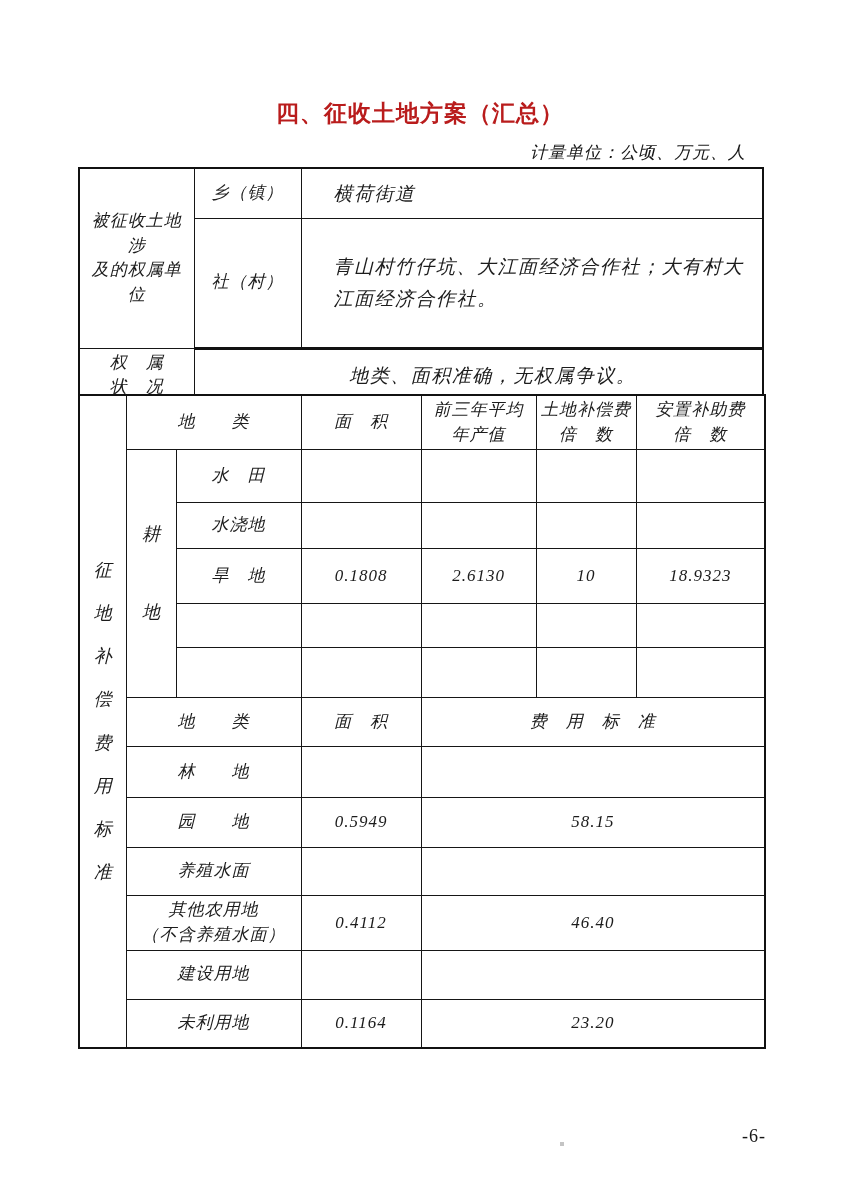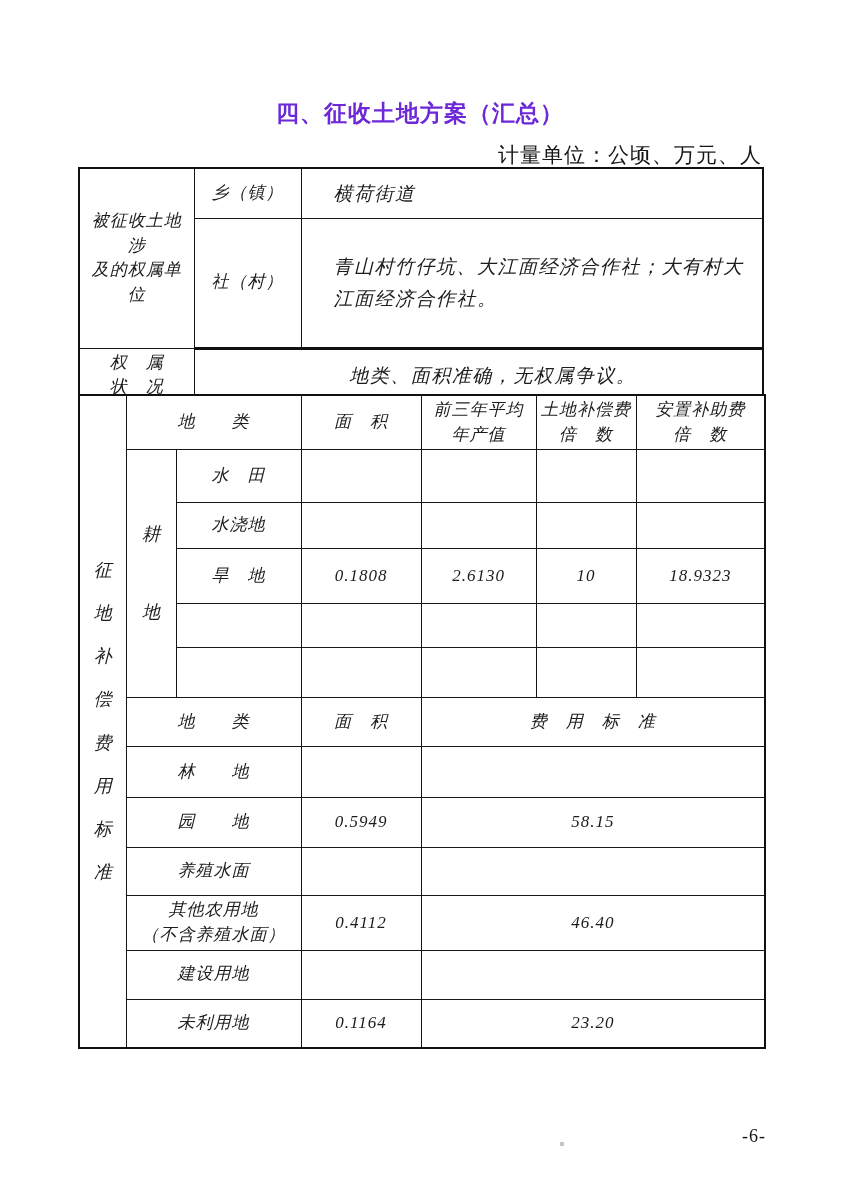--- a/index.html
+++ b/index.html
@@ -11,25 +11,25 @@
     color:#1c1c1c;
     overflow:hidden;
   }
   .title{
     position:absolute;left:0;right:10px;top:98px;
     margin:0;
     text-align:center;
     font-size:23px;font-weight:bold;
     font-family:"Liberation Sans","DejaVu Sans",sans-serif;
     letter-spacing:1px;
-    color:#6d28d9;
+    color:#b91c1c;
   }
   .unit-note{
-    position:absolute;top:141px;right:88px;
-    font-size:21px;letter-spacing:1px;color:#161616;
+    position:absolute;top:141px;right:104px;
+    font-size:17px;letter-spacing:1px;color:#161616;font-style:italic;
   }
   table.tbl{
     position:absolute;left:78px;
     width:686px;
     border-collapse:collapse;
     table-layout:fixed;
     background:#fff;
   }
   .tbl td{
     border:1.6px solid #161616;

